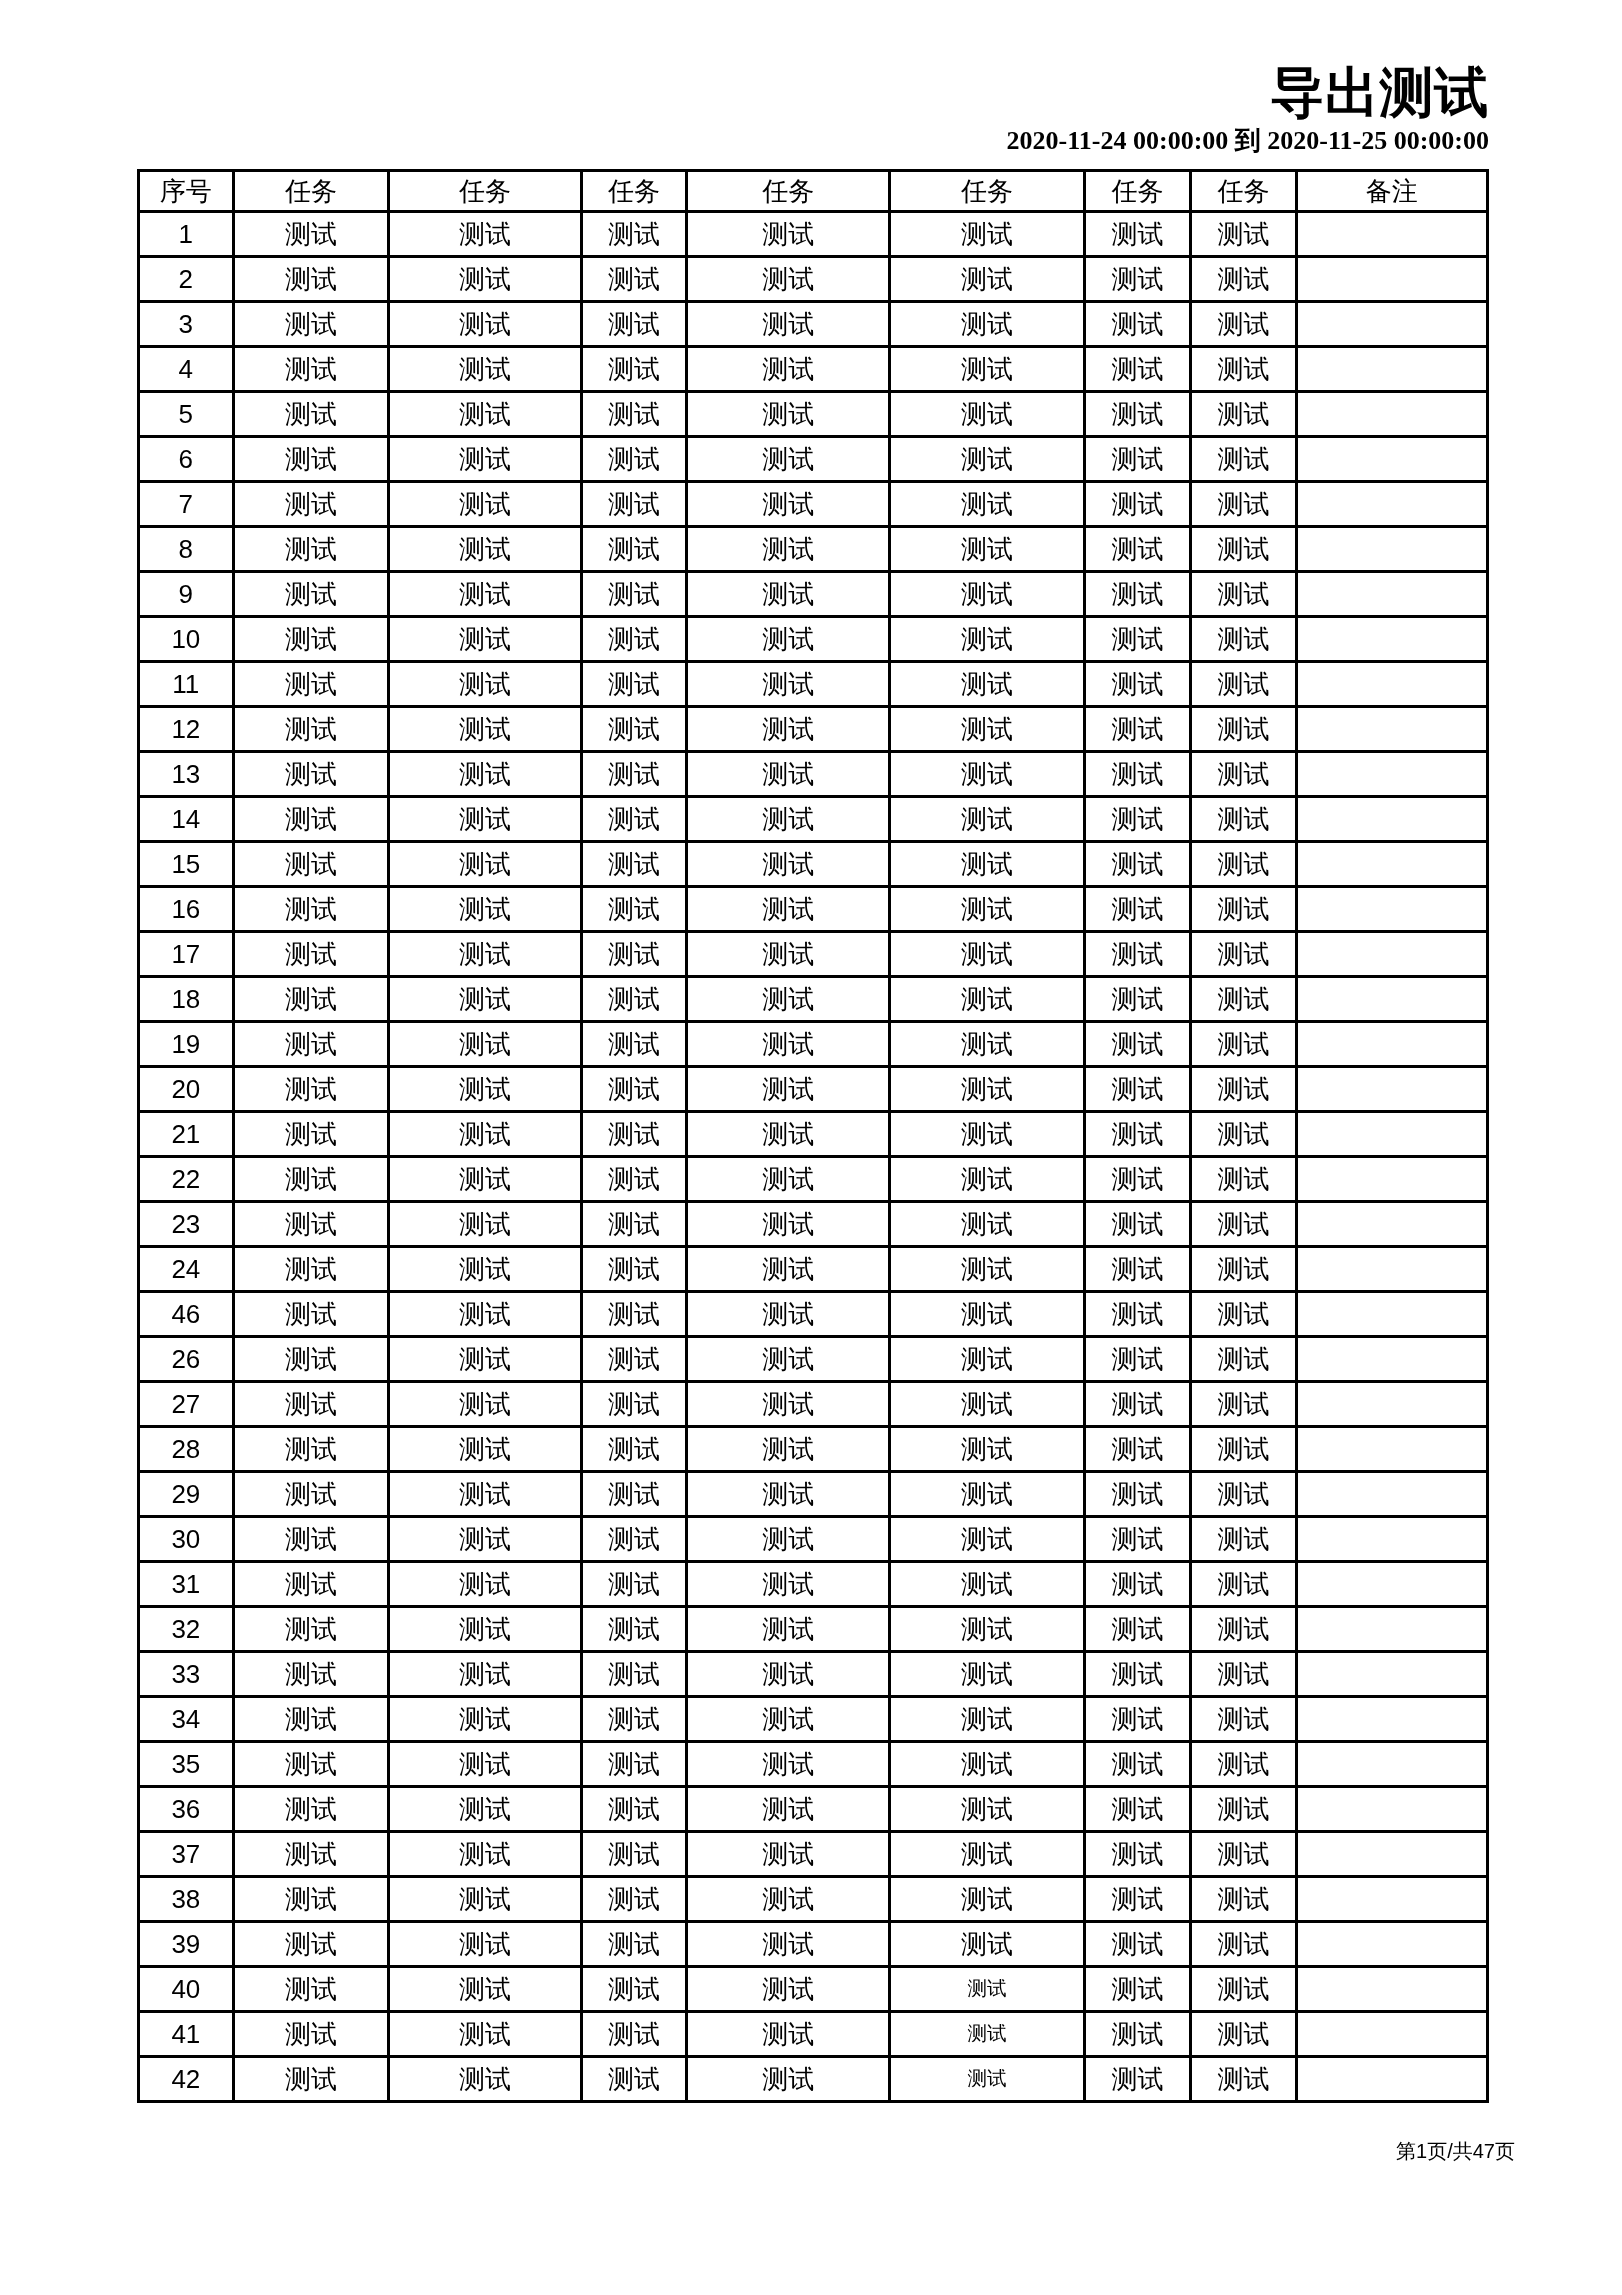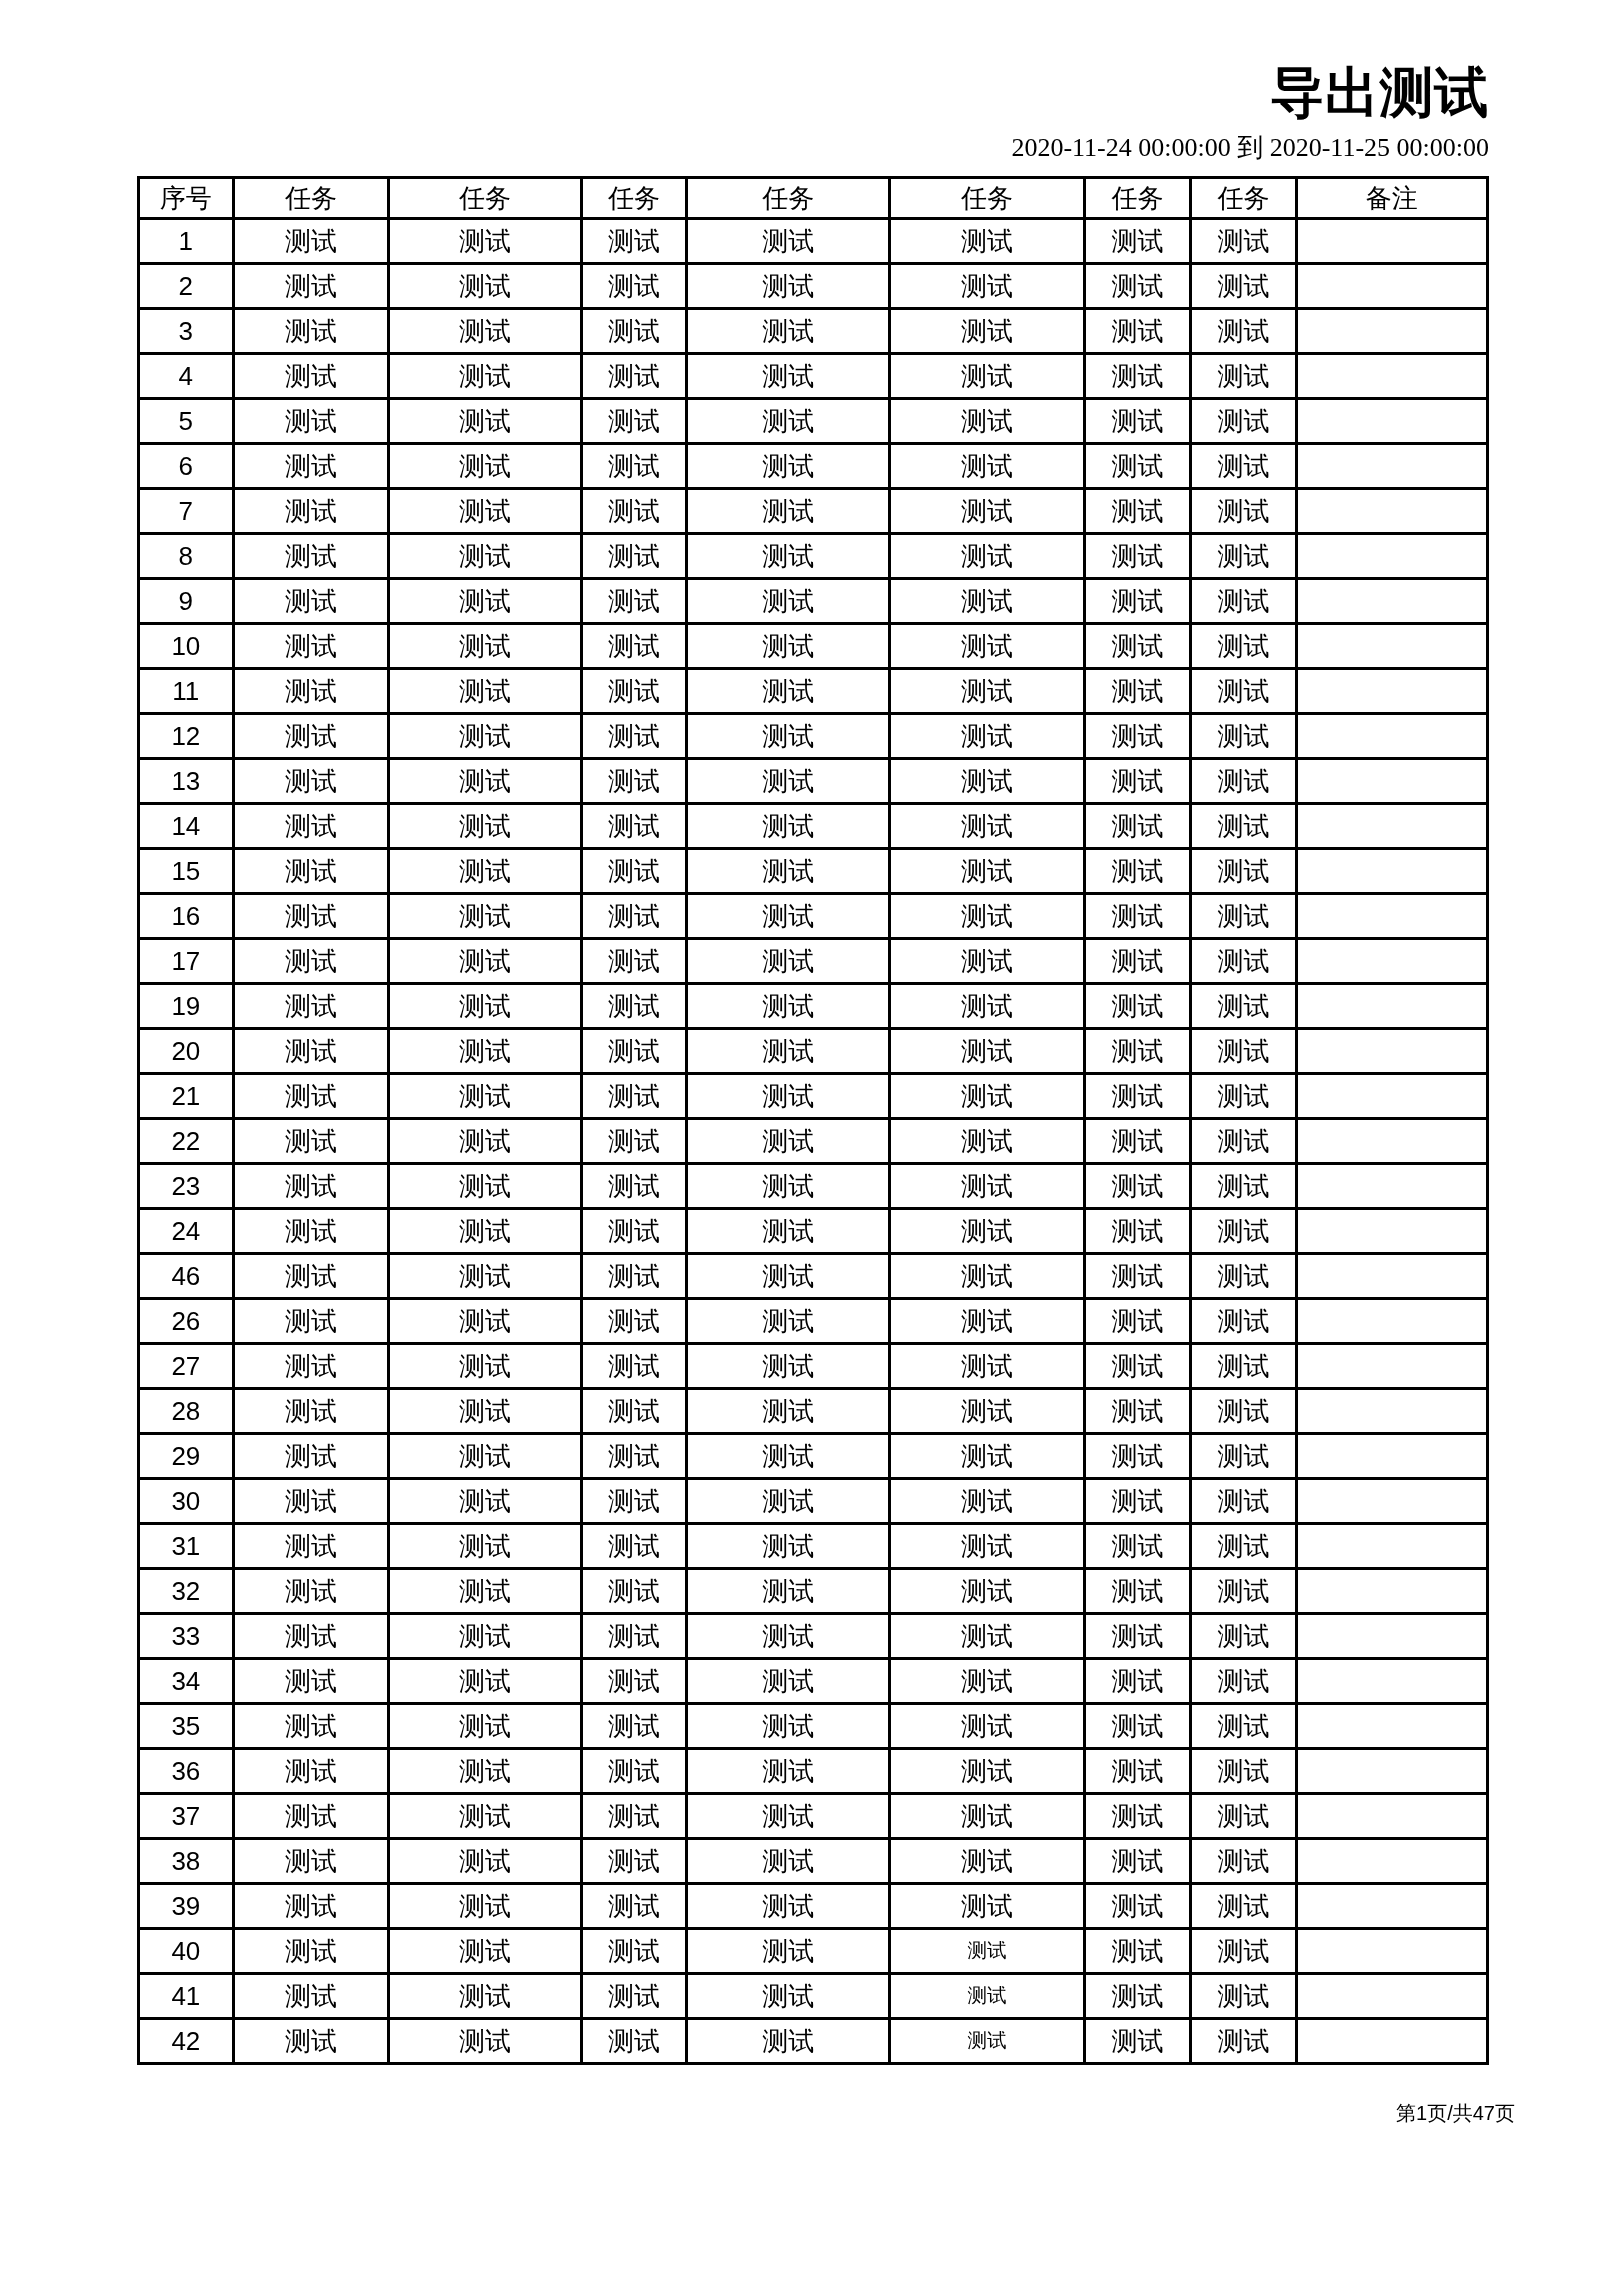--- a/index.html
+++ b/index.html
@@ -25,24 +25,24 @@
   .title {
     margin: 64px 0 0 0;
     text-align: right;
     font-family: Liberation Serif, serif;
     font-weight: 700;
     font-size: 54px;
     line-height: 1.1;
     letter-spacing: 0.7px;
   }
   .date-range {
-    margin-top: 11px;
+    margin-top: 4px;
     text-align: right;
     font-family: "Liberation Serif", "DejaVu Serif", serif;
-    font-weight: 400;
+    font-weight: 700;
     font-size: 26px;
     line-height: 1.1;
     white-space: nowrap;
   }
   table.task-table {
     margin-top: 13px;
     width: 1352px;
     border-collapse: collapse;
     table-layout: fixed;
   }
@@ -292,20 +292,31 @@
             <td>测试</td>
             <td>测试</td>
             <td>测试</td>
             <td>测试</td>
             <td>测试</td>
             <td>测试</td>
             <td>测试</td>
             <td></td>
           </tr>
           <tr>
+            <td>18</td>
+            <td>测试</td>
+            <td>测试</td>
+            <td>测试</td>
+            <td>测试</td>
+            <td>测试</td>
+            <td>测试</td>
+            <td>测试</td>
+            <td></td>
+          </tr>
+          <tr>
             <td>19</td>
             <td>测试</td>
             <td>测试</td>
             <td>测试</td>
             <td>测试</td>
             <td>测试</td>
             <td>测试</td>
             <td>测试</td>
             <td></td>
           </tr>

